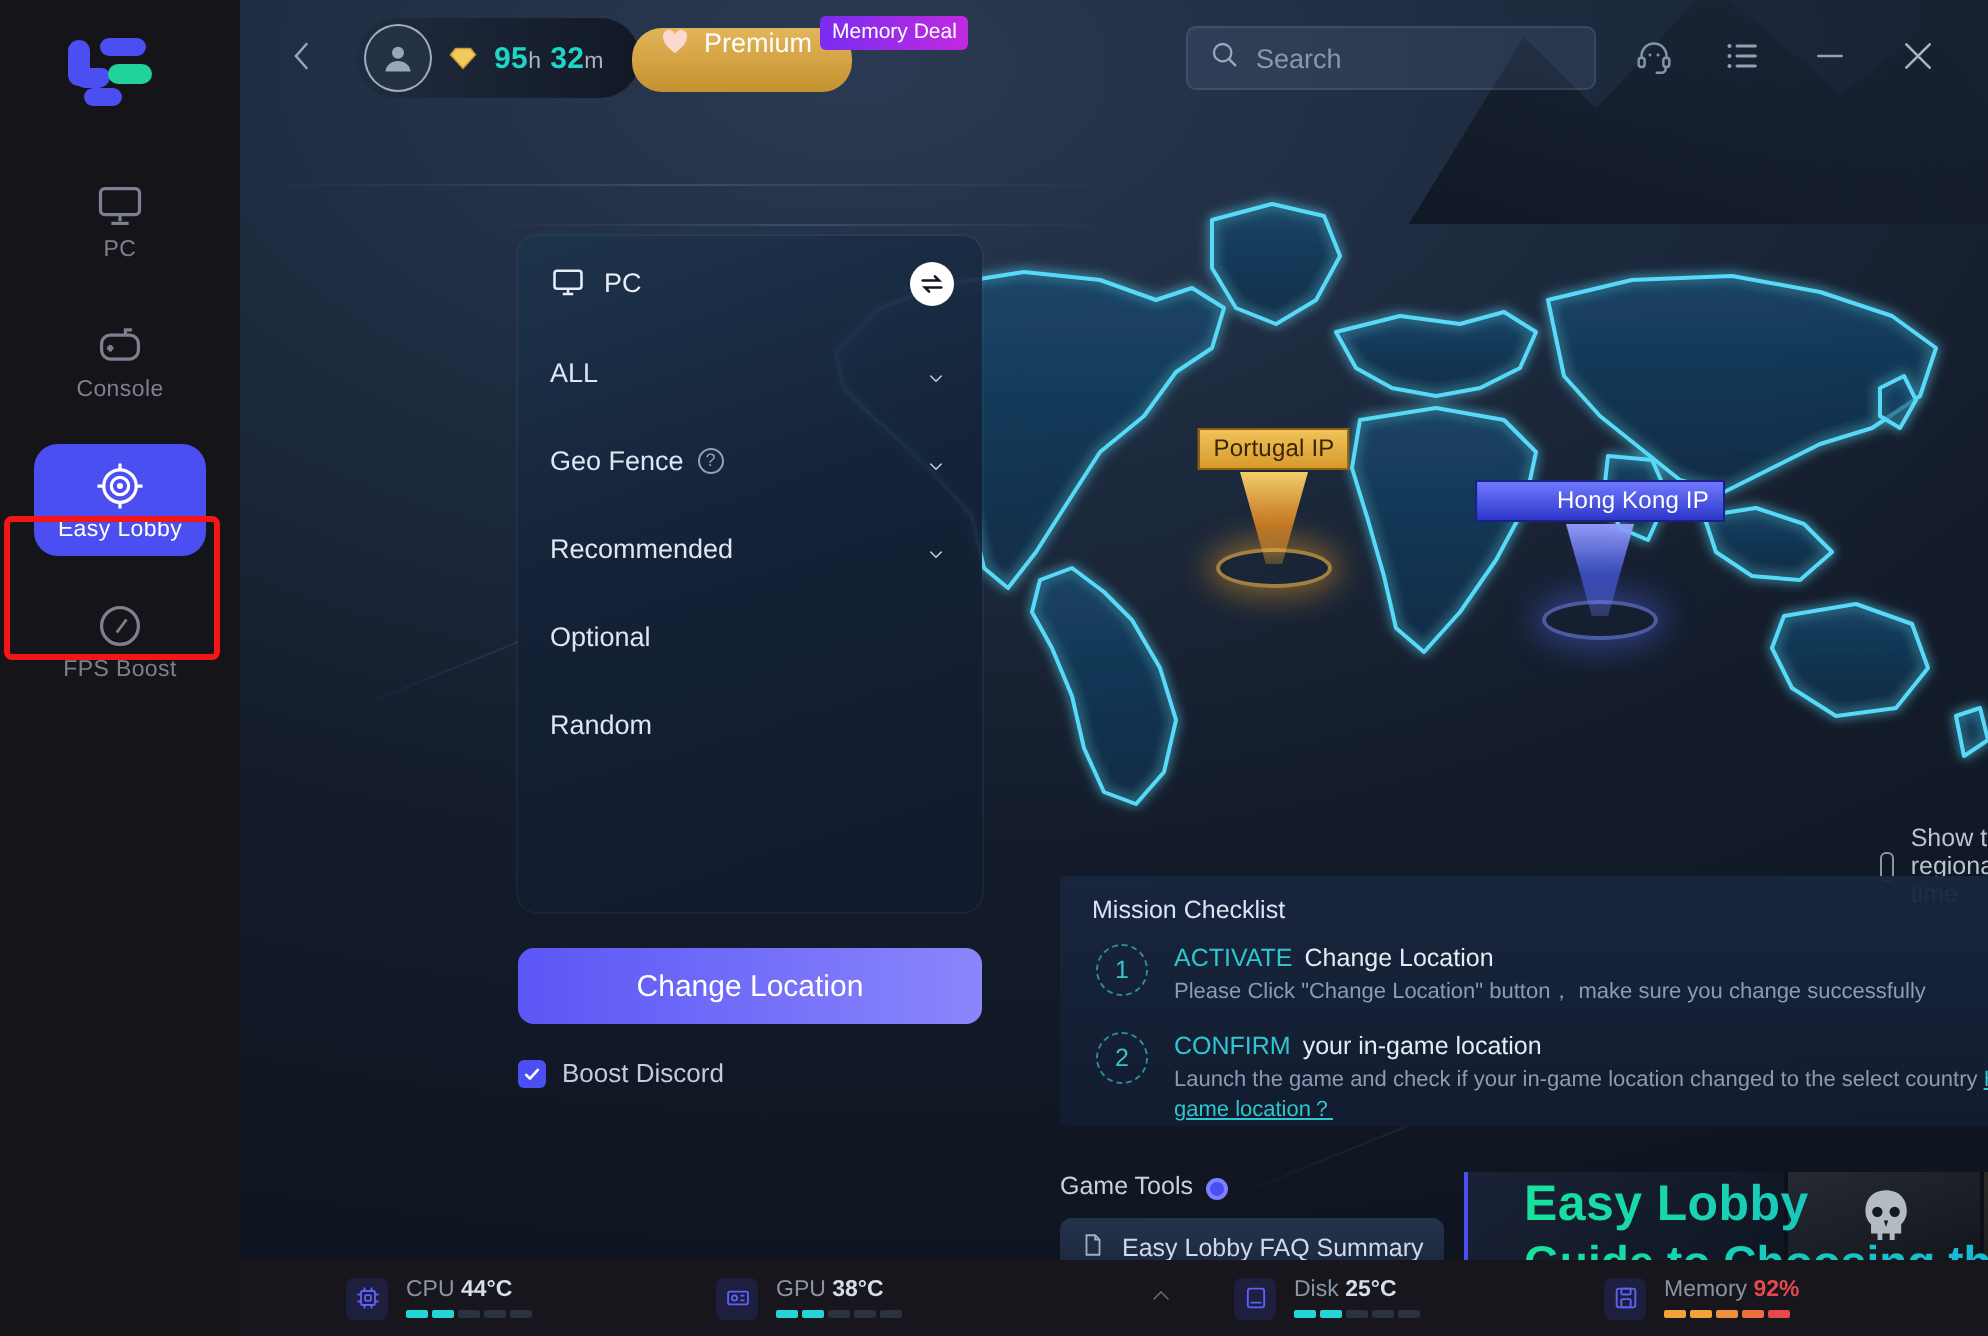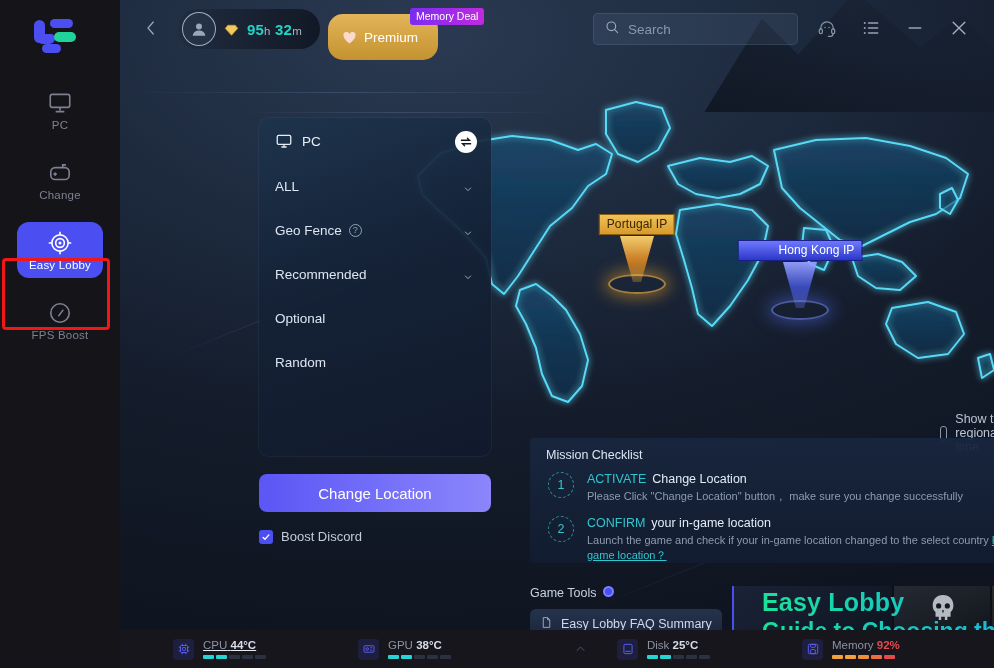--- a/index.html
+++ b/index.html
@@ -95,22 +95,22 @@
     width:34px; height:34px; border-radius:50%;
     border:1.5px solid rgba(200,215,240,.75);
     display:flex;align-items:center;justify-content:center;
     background:rgba(40,52,72,.7);
   }
   .gem { width:15px; height:13px; }
   .time-txt { font-size:15px; color:#1fd6c6; font-weight:bold; letter-spacing:.2px;}
   .time-txt small { font-size:11.5px; color:#aab3c4; font-weight:normal; }
 
   .premium-btn {
-    position:absolute; left:208px; top:14px; height:46px; padding:0 20px 0 14px;
-    display:flex; align-items:center; gap:7px; cursor:pointer;
+    position:absolute; left:196px; top:14px; height:32px; padding:0 20px 0 14px;
+    display:flex; align-items:flex-start; gap:7px; cursor:pointer;
     background:linear-gradient(180deg,#e3b55a,#c4922f); border-radius:15px;
     color:#fff; font-size:13.5px;
   }
   .premium-btn .heart { width:15px; height:13px;}
   .special-deal {
     position:absolute; left:290px; top:8px; z-index:3;
     background:linear-gradient(90deg,#7a2cf0,#c02ae0);
     color:#fff; font-size:10.5px; padding:2px 6px; border-radius:3px; line-height:13px;
   }
 
@@ -195,21 +195,21 @@
   
   .regional {
     position:absolute; left:820px; top:412px; display:flex; align-items:center;
     gap:8px; z-index:14; cursor:pointer;
   }
   .regional .box { width:15px; height:15px; border:1.5px solid #8896ac; border-radius:3px; }
   .regional .lbl { font-size:12.5px; color:#b9c4d4; }
 
   
   .gametools { position:absolute; left:410px; top:586px; width:192px; z-index:13; }
-  .gt-head { display:flex; align-items:flex-start; gap:7px; font-size:12.5px; color:#c8d2e2; }
+  .gt-head { display:flex; align-items:flex-end; gap:7px; font-size:12.5px; color:#c8d2e2; }
   .gt-dot { width:11px; height:11px; border-radius:50%; background:#4b4ef0; border:2px solid #7d80ff;}
   .gt-item {
     margin-top:9px; height:30px; border-radius:6px 6px 0 0;
     background:linear-gradient(180deg, rgba(40,56,84,.85), rgba(28,40,64,.85));
     display:flex; align-items:center; gap:8px; padding:0 10px; font-size:12.5px;
     color:#cfd9e8; cursor:pointer;
   }
 
   .banner {
     position:absolute; left:612px; top:586px; width:382px; height:58px;
@@ -241,21 +241,21 @@
   .stat { position:absolute; display:flex; align-items:center; gap:9px; }
   .stat .sico {
     width:21px; height:21px; border-radius:4px; background:rgba(75,78,240,.16);
     display:flex; align-items:center; justify-content:center;
   }
   .stat .txt { font-size:11.5px; color:#8b93a4; line-height:13px; }
   .stat .txt b { color:#d7dde9; font-weight:bold; }
   .stat .txt b.hot { color:#e5484d; }
   .bars { display:flex; gap:2px; margin-top:3px; }
   .bars i { display:block; width:11px; height:4px; border-radius:1px; background:#2b3140; }
-  .st-cpu { left:53px;text-decoration:underline; }  .st-gpu { left:238px; }
+  .st-cpu { left:53px; }  .st-gpu { left:238px; }
   .st-disk{ left:497px; } .st-mem { left:682px; }
   .sb-chevron { position:absolute; left:452px; top:11px; cursor:pointer; opacity:.55;}
 </style>
 </head>
 <body>
 
 <div class="app">
 
   <div class="sidebar">
     <div class="logo">
@@ -279,21 +279,21 @@
         <span class="lbl">PC</span>
       </div>
 
       <div class="nav-item">
         <span class="ico">
           <svg viewBox="0 0 24 24" fill="none" stroke="#7d8090" stroke-width="1.5">
             <rect x="3.5" y="7" width="17" height="11" rx="4"></rect>
             <path d="M7.5 11.5v3M6 13h3M15.5 12h.01M17.5 14h.01M14.5 7V4.5h3"></path>
           </svg>
         </span>
-        <span class="lbl">Change</span>
+        <span class="lbl">Console</span>
       </div>
 
       <div class="nav-item active">
         <span class="ico">
           <svg viewBox="0 0 24 24" fill="none" stroke="#ffffff" stroke-width="1.5">
             <circle cx="12" cy="12" r="7.5"></circle>
               <circle cx="12" cy="12" r="4"></circle>
             <circle cx="12" cy="12" r="1.4" fill="#fff" stroke="none"></circle>
             <path d="M12 1.6v3M12 19.4v3M1.6 12h3M19.4 12h3"></path>
           </svg>

